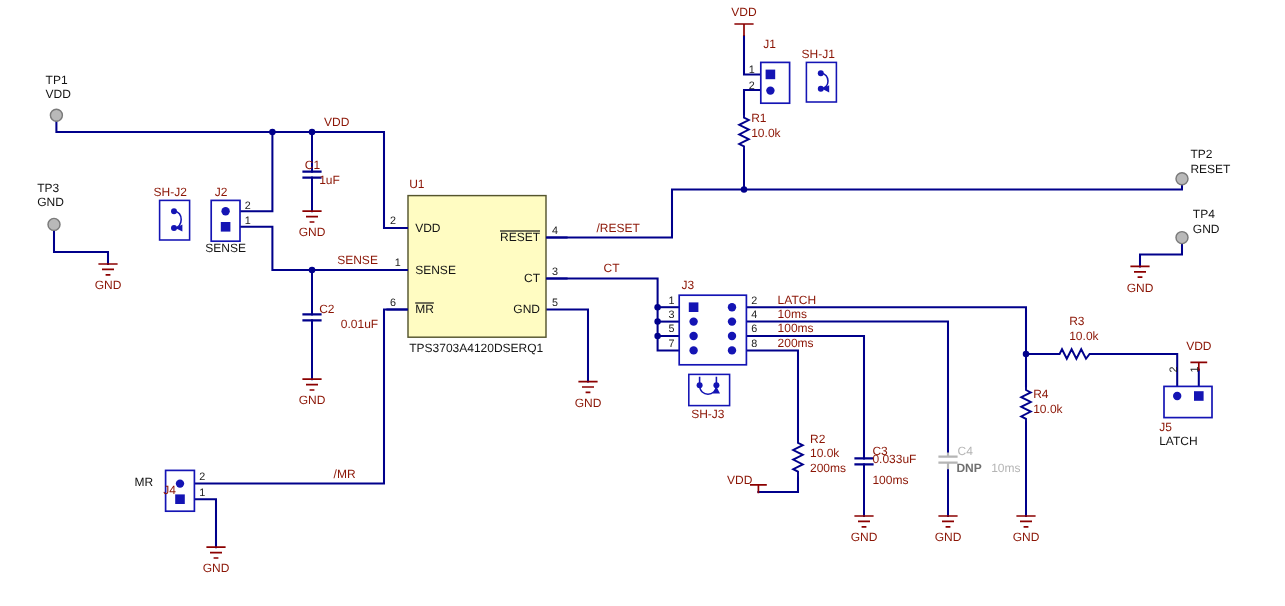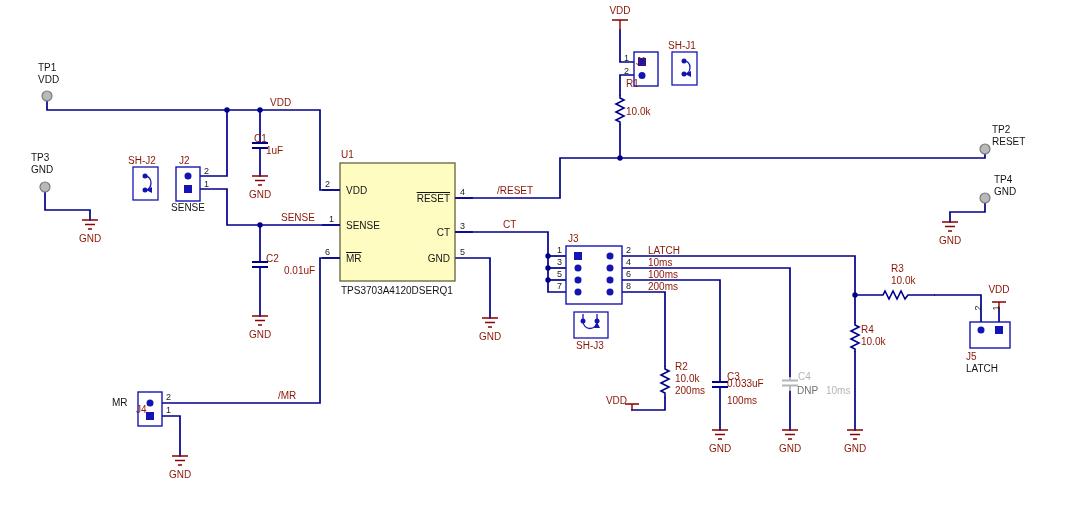--- a/index.html
+++ b/index.html
@@ -6,21 +6,21 @@
   .canvas{position:relative;width:1071px;height:505px;background:#ffffff;
           font-family:"Liberation Sans",sans-serif;overflow:hidden}
   .canvas svg{position:absolute;left:0;top:0}
   .lbl{position:absolute;font-size:10px;line-height:11px;color:#141414;white-space:nowrap}
   .net{color:#8b1505}
   .pin{font-size:9px;line-height:10px;color:#222}
   .ctr{text-align:center}
   .rt{text-align:right}
   .ol{text-decoration:overline}
   .dnp{color:#b5b5b5}
-  .dnpb{color:#6f6f6f;font-weight:normal}
+  .dnpb{color:#6f6f6f;font-weight:bold}
   .rot{transform:rotate(-90deg);transform-origin:center}
 </style>
 </head>
 <body>
 
 <div class="canvas">
 
 <svg width="1071" height="505" viewBox="0 0 1071 505">
 
   <g stroke="#00008b" stroke-width="1.7" fill="none" stroke-linecap="square">
@@ -234,25 +234,25 @@
 <div class="lbl net" style="left:266px;top:145px">1uF</div>
 <div class="lbl net" style="left:266px;top:253px">C2</div>
 <div class="lbl net" style="left:284px;top:265px">0.01uF</div>
 
 <div class="lbl net" style="left:128px;top:155px">SH-J2</div>
 <div class="lbl net" style="left:179px;top:155px">J2</div>
 <div class="lbl pin" style="left:204px;top:166px">2</div>
 <div class="lbl pin" style="left:204px;top:179px">1</div>
 <div class="lbl ctr" style="left:170px;top:202px;width:36px">SENSE</div>
 
-<div class="lbl net" style="left:636px;top:56px">J1</div>
+<div class="lbl net" style="left:636px;top:32px">J1</div>
 <div class="lbl net" style="left:668px;top:40px">SH-J1</div>
 <div class="lbl pin" style="left:624px;top:53px">1</div>
 <div class="lbl pin" style="left:624px;top:66px">2</div>
-<div class="lbl net" style="left:626px;top:78px">R1</div>
+<div class="lbl net" style="left:626px;top:94px">R1</div>
 <div class="lbl net" style="left:626px;top:106px">10.0k</div>
 
 <div class="lbl net" style="left:568px;top:233px">J3</div>
 <div class="lbl pin rt" style="left:552px;top:245px;width:10px">1</div>
 <div class="lbl pin rt" style="left:552px;top:257px;width:10px">3</div>
 <div class="lbl pin rt" style="left:552px;top:269px;width:10px">5</div>
 <div class="lbl pin rt" style="left:552px;top:281px;width:10px">7</div>
 <div class="lbl pin" style="left:626px;top:245px">2</div>
 <div class="lbl pin" style="left:626px;top:257px">4</div>
 <div class="lbl pin" style="left:626px;top:269px">6</div>

